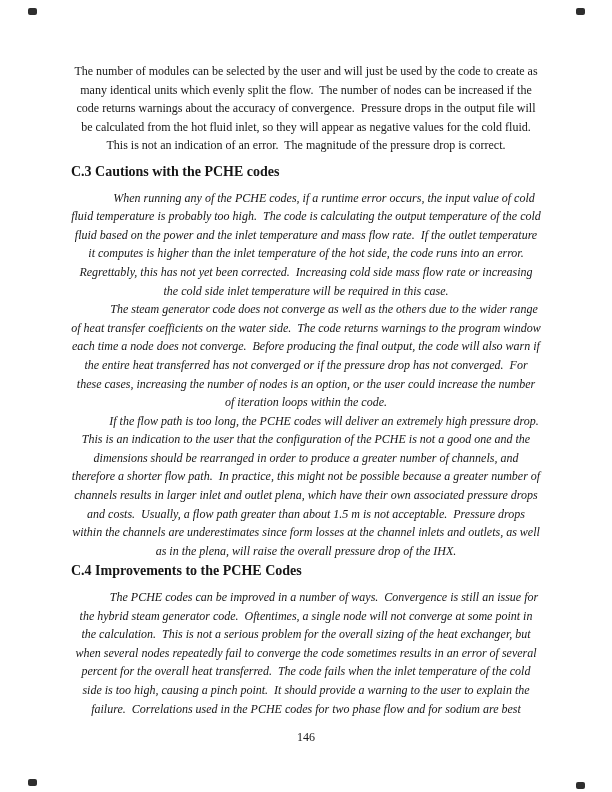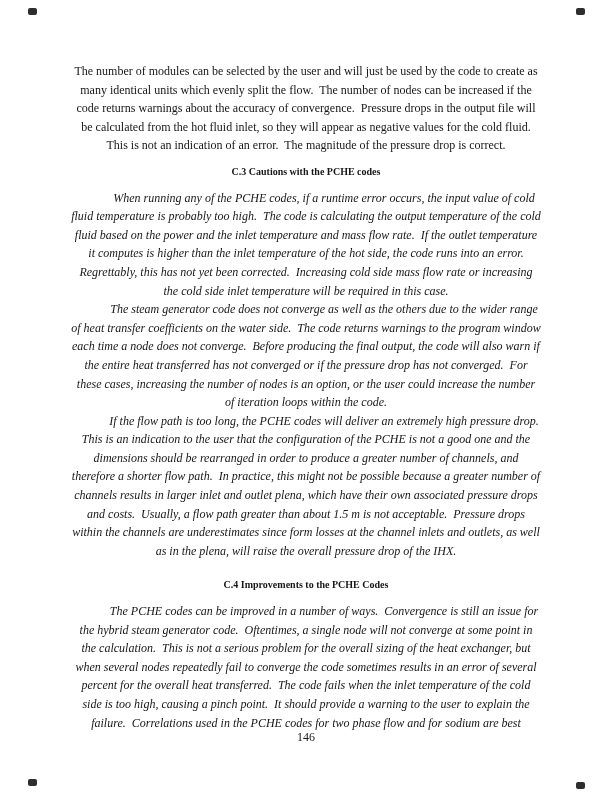--- a/index.html
+++ b/index.html
@@ -29,29 +29,28 @@
       font-size: 12px;
       line-height: 18.6px;
       text-align: center;
       white-space: pre-wrap;
     }
     .para.indented {
       text-indent: 36px;
       font-style: italic;
     }
     .heading {
-      font-size: 10px;
+      font-size: 14px;
       font-weight: bold;
       line-height: 18.6px;
       margin: 8px 0 7px 0;
       white-space: normal;
-      text-align: center;
     }
     .heading.gap-large {
-      margin-top: 16px;
+      margin-top: 2px;
     }
     .page-number {
       position: absolute;
       left: 0;
       right: 0;
       top: 730px;
       text-align: center;
       font-size: 12px;
       line-height: 14px;
     }

